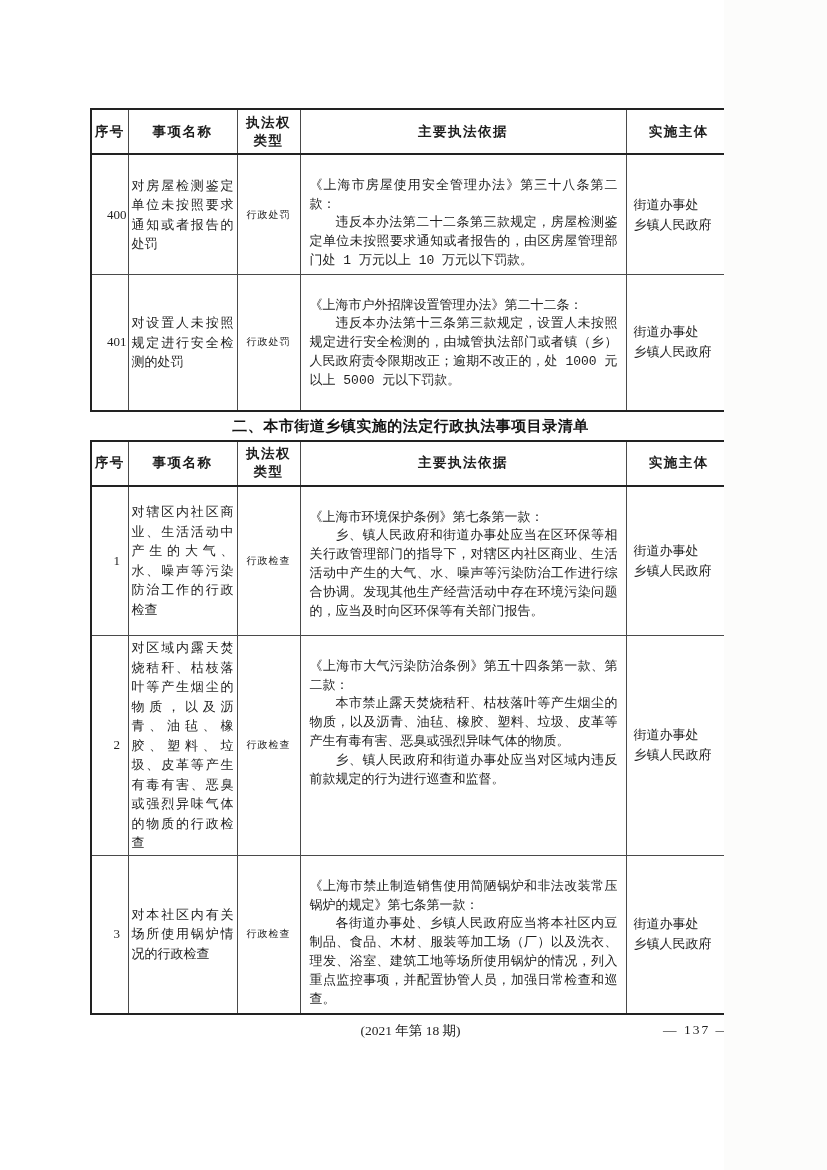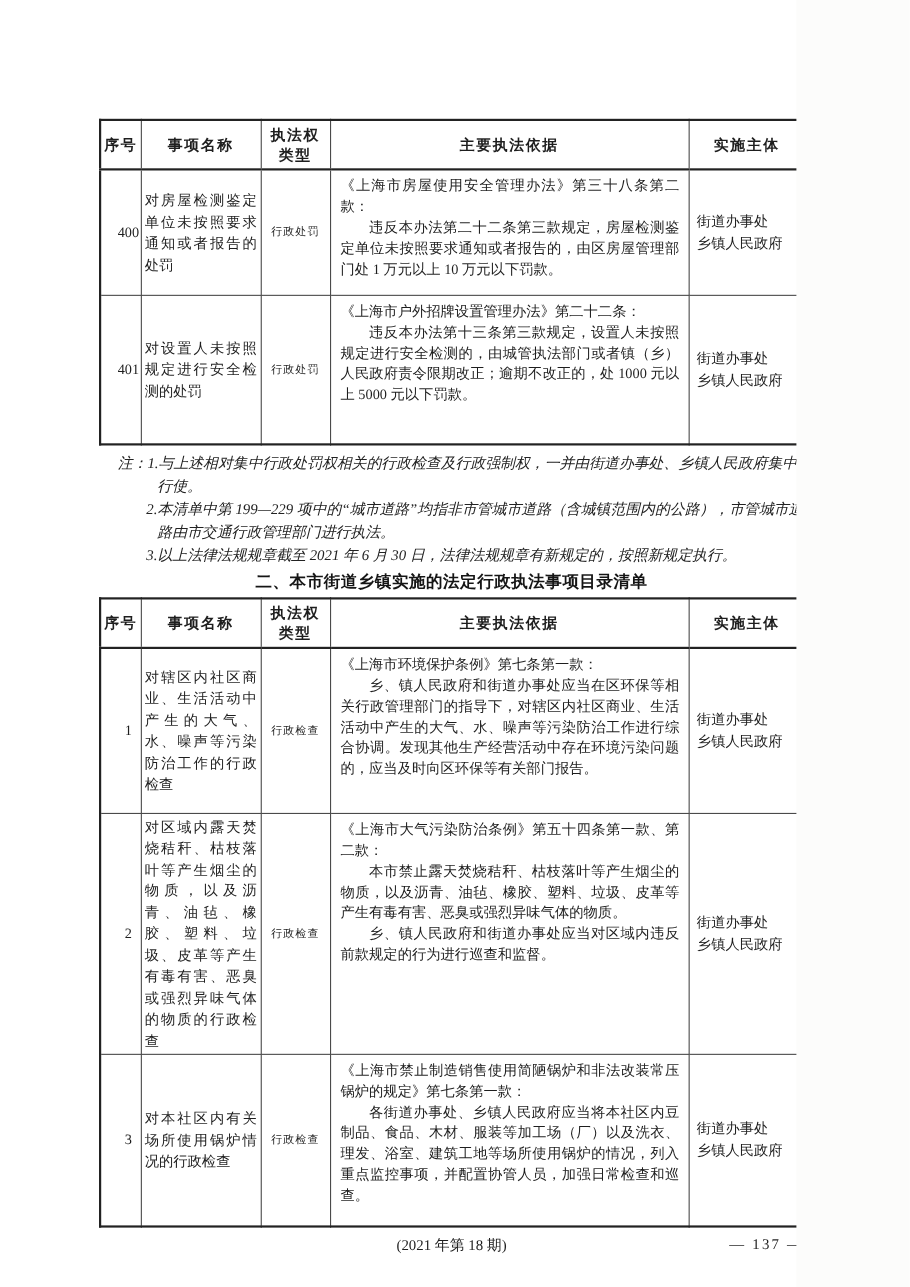--- a/index.html
+++ b/index.html
@@ -33,25 +33,25 @@
   .col-basis{ width:326px; }
   .col-subj { width:106px; }
 
   td.c-seq  { text-align:center; vertical-align:middle; font-size:13px;padding-left:15px; }
   td.c-name {
     font-size:13px; line-height:19.5px; padding:2px 3px;
     vertical-align:middle; text-align:justify; text-justify:inter-character;
   }
   td.c-type { text-align:center; vertical-align:middle; font-size:10px; letter-spacing:1px; }
   td.c-basis{
-    font-size:13px; line-height:19px; padding:4px 8px 4px 9px;
+    font-size:13px; line-height:19px; padding:20px 8px 4px 9px;
     vertical-align:top; text-align:justify; text-justify:inter-character;
   }
   td.c-basis p { margin:0; }
-  td.c-basis p.indent { text-indent:2em; }
+  td.c-basis p.indent { text-indent:2em;font-family:Liberation Mono, monospace; }
   td.c-subj { font-size:13px; line-height:20px; padding:2px 2px 2px 7px; vertical-align:middle;margin-left:20px; }
 
   tr.h-header  { height:45px; }
   tr.h-r400 { height:114px; }
   tr.h-r401 { height:136px; }
   tr.h-r1 { height:150px; }
   tr.h-r2 { height:187px; }
   tr.h-r3 { height:156px; }
 
   .notes {
@@ -122,25 +122,20 @@
             <p class="indent">违反本办法第十三条第三款规定，设置人未按照规定进行安全检测的，由城管执法部门或者镇（乡）人民政府责令限期改正；逾期不改正的，处 1000 元以上 5000 元以下罚款。</p>
           </td>
           <td class="c-subj">
             <div>街道办事处</div>
             <div>乡镇人民政府</div>
           </td>
         </tr>
       </tbody>
     </table>
 
-    <div class="notes">
-      <div class="note note-first"><span>注：</span><span>1.与上述相对集中行政处罚权相关的行政检查及行政强制权，一并由街道办事处、乡镇人民政府集中行使。</span></div>
-      <div class="note">2.本清单中第 199—229 项中的“城市道路”均指非市管城市道路（含城镇范围内的公路），市管城市道路由市交通行政管理部门进行执法。</div>
-      <div class="note">3.以上法律法规规章截至 2021 年 6 月 30 日，法律法规规章有新规定的，按照新规定执行。</div>
-    </div>
 
     <div class="section-title">二、本市街道乡镇实施的法定行政执法事项目录清单</div>
 
     <table class="law-table">
       <colgroup>
         <col class="col-seq">
           <col class="col-name">
           <col class="col-type">
           <col class="col-basis">
           <col class="col-subj">

